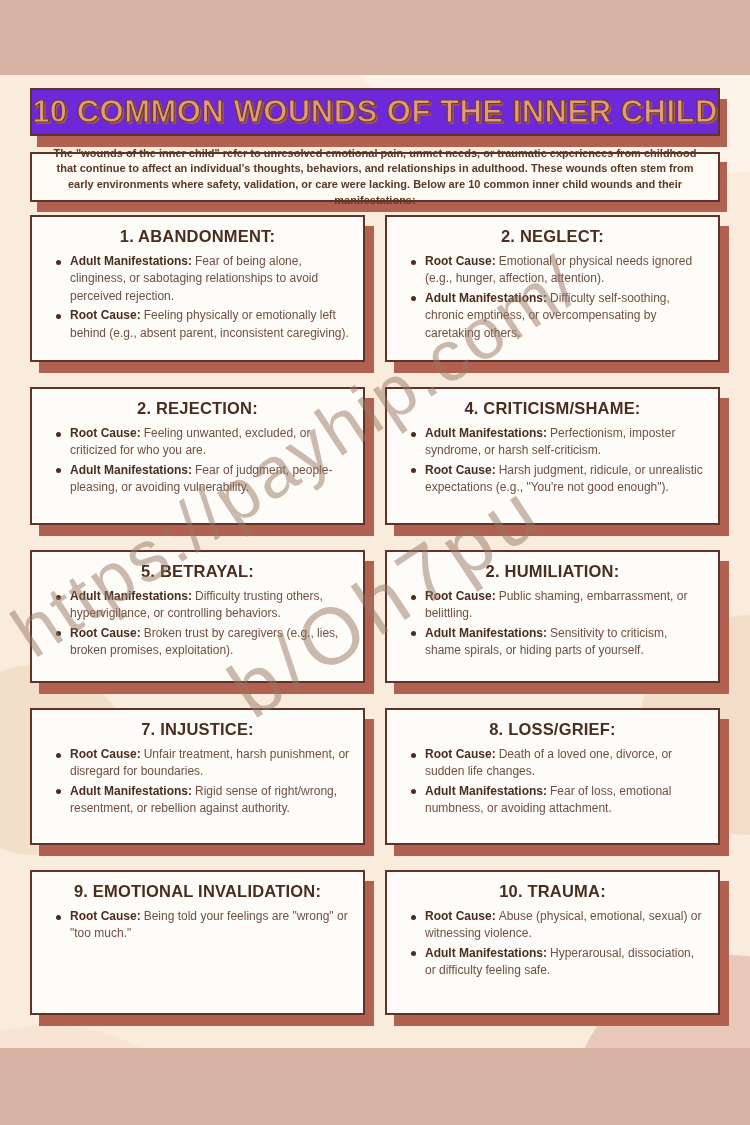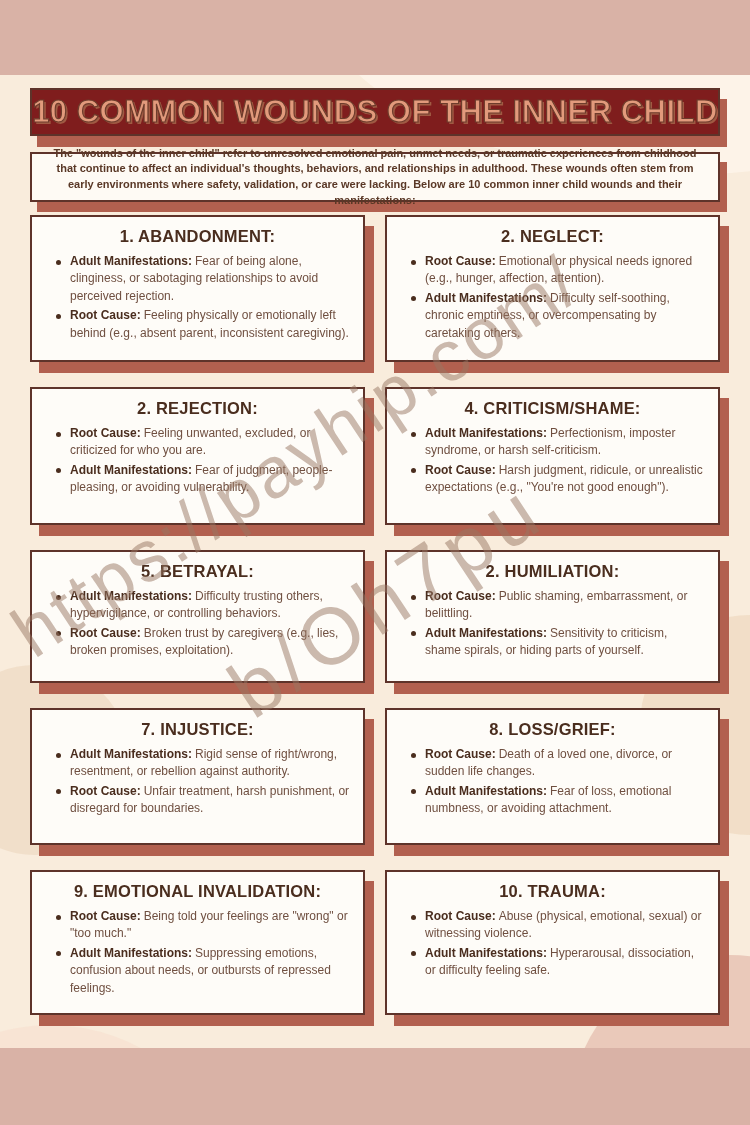--- a/index.html
+++ b/index.html
@@ -9,21 +9,21 @@
   
   .page-bg{position:absolute;left:0;top:75px;width:750px;height:973px;background:#f9ecdc;overflow:hidden;}
   .blob{position:absolute;border-radius:50%;}
   .blob-top-right{left:300px;top:-330px;width:760px;height:430px;background:rgba(255,248,238,0.65);}
   .blob-mid-right{left:640px;top:540px;width:220px;height:220px;background:rgba(232,206,176,0.45);}
   .blob-mid-left{left:-60px;top:590px;width:190px;height:190px;background:rgba(232,206,176,0.42);}
   .blob-bottom-right{left:570px;top:880px;width:320px;height:320px;background:rgba(231,195,180,0.85);}
   .blob-bottom-left{left:-120px;top:950px;width:340px;height:300px;background:rgba(246,224,206,0.6);}
 
   
-  .title-box{position:absolute;left:30px;top:88px;width:690px;height:48px;background:#7f1d1d;
+  .title-box{position:absolute;left:30px;top:88px;width:690px;height:48px;background:#6d28d9;
     border:2px solid #5e332a;box-shadow:7px 11px 0 #b2604f;display:flex;align-items:center;justify-content:center;box-sizing:border-box;z-index:2;}
   .title-text{font-size:31px;font-weight:bold;letter-spacing:0.5px;color:#e29a7c;white-space:nowrap;
     -webkit-text-stroke:1.2px #6d3c2c;text-shadow:2px 2px 0 #a05a43;}
 
   
   .intro-box{position:absolute;left:30px;top:152px;width:690px;height:50px;background:#fefaf4;
     border:2px solid #5e332a;box-shadow:7px 10px 0 #b2604f;box-sizing:border-box;
     display:flex;align-items:center;justify-content:center;padding:2px 14px;z-index:2;}
   .intro-text{font-size:11px;font-weight:bold;line-height:1.42;color:#5a3826;text-align:center;}
 
@@ -136,24 +136,24 @@
       <li>
         <span class="lbl">Adult Manifestations:</span><span>Sensitivity to criticism, shame spirals, or hiding parts of yourself.</span>
       </li>
     </ul>
   </div>
 
   <div class="card">
     <h3>7. INJUSTICE:</h3>
     <ul>
       <li>
-        <span class="lbl">Adult Manifestations:</span><span>Rigid sense of right/wrong, resentment, or rebellion against authority.</span>
+        <span class="lbl">Root Cause:</span><span>Unfair treatment, harsh punishment, or disregard for boundaries.</span>
       </li>
       <li>
-        <span class="lbl">Root Cause:</span><span>Unfair treatment, harsh punishment, or disregard for boundaries.</span>
+        <span class="lbl">Adult Manifestations:</span><span>Rigid sense of right/wrong, resentment, or rebellion against authority.</span>
       </li>
     </ul>
   </div>
 
   <div class="card">
     <h3>8. LOSS/GRIEF:</h3>
     <ul>
       <li>
         <span class="lbl">Root Cause:</span><span>Death of a loved one, divorce, or sudden life changes.</span>
       </li>
@@ -161,23 +161,20 @@
         <span class="lbl">Adult Manifestations:</span><span>Fear of loss, emotional numbness, or avoiding attachment.</span>
       </li>
     </ul>
   </div>
 
   <div class="card">
     <h3>9. EMOTIONAL INVALIDATION:</h3>
     <ul>
       <li>
         <span class="lbl">Root Cause:</span><span>Being told your feelings are "wrong" or "too much."</span>
-      </li>
-      <li>
-        <span class="lbl">Adult Manifestations:</span><span>Suppressing emotions, confusion about needs, or outbursts of repressed feelings.</span>
       </li>
     </ul>
   </div>
 
   <div class="card">
     <h3>10. TRAUMA:</h3>
     <ul>
       <li>
         <span class="lbl">Root Cause:</span><span>Abuse (physical, emotional, sexual) or witnessing violence.</span>
       </li>

